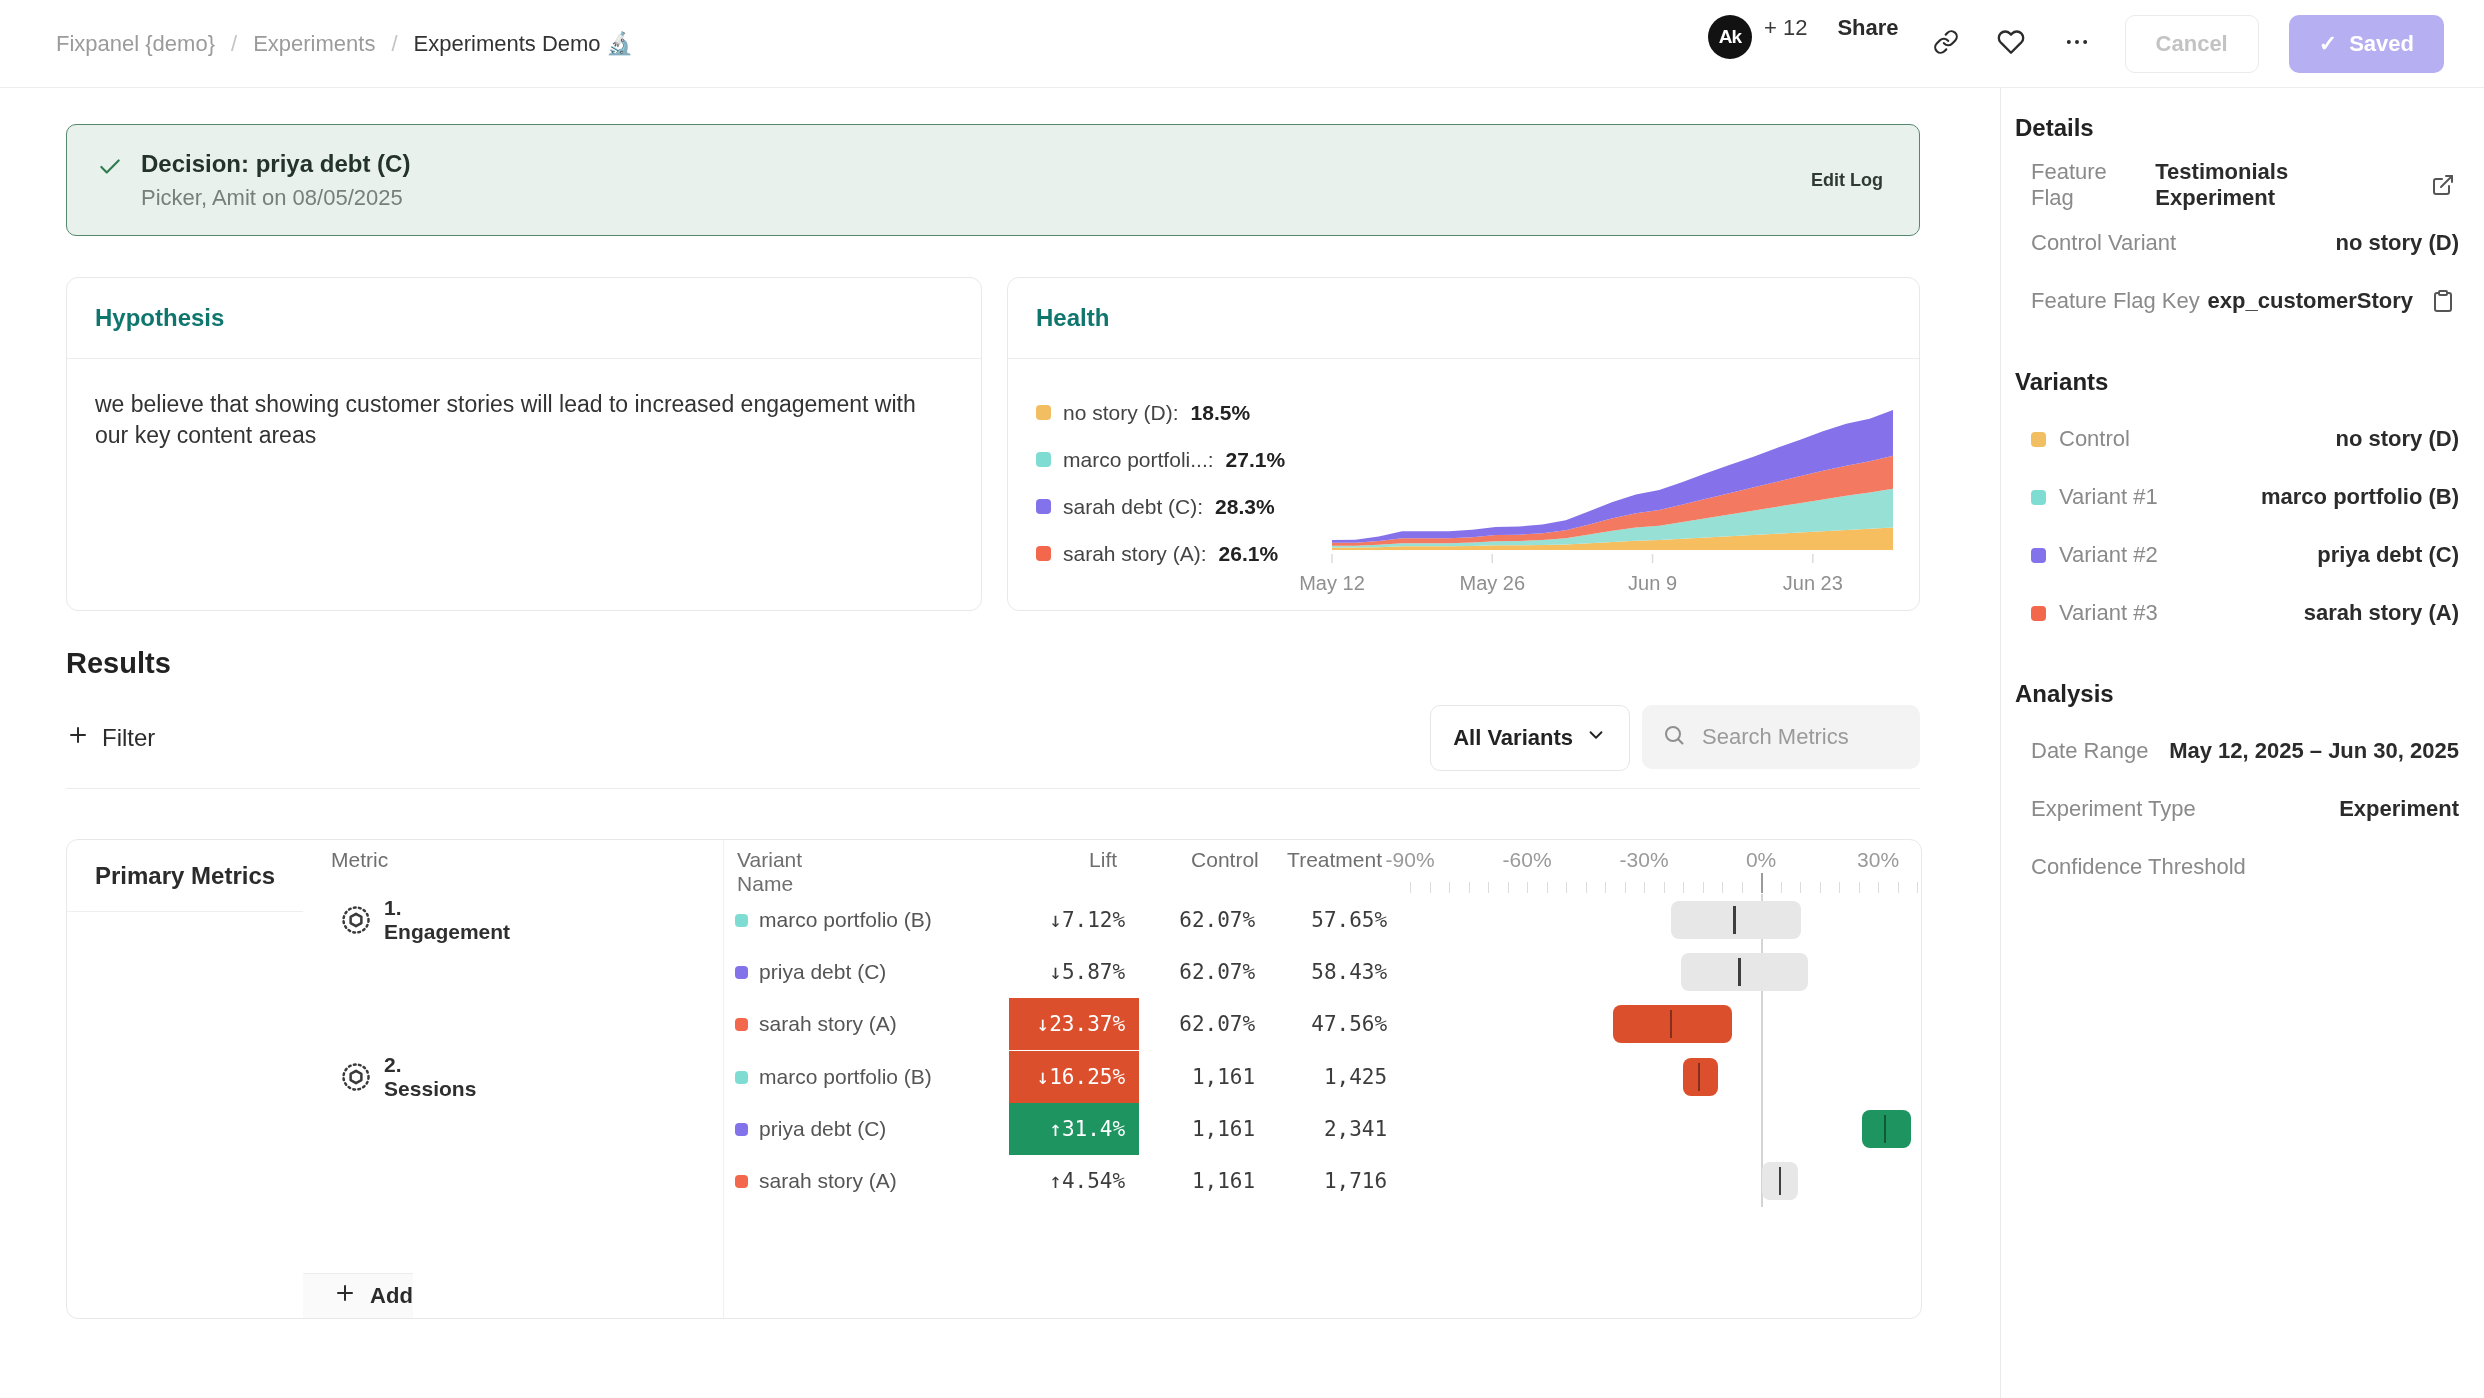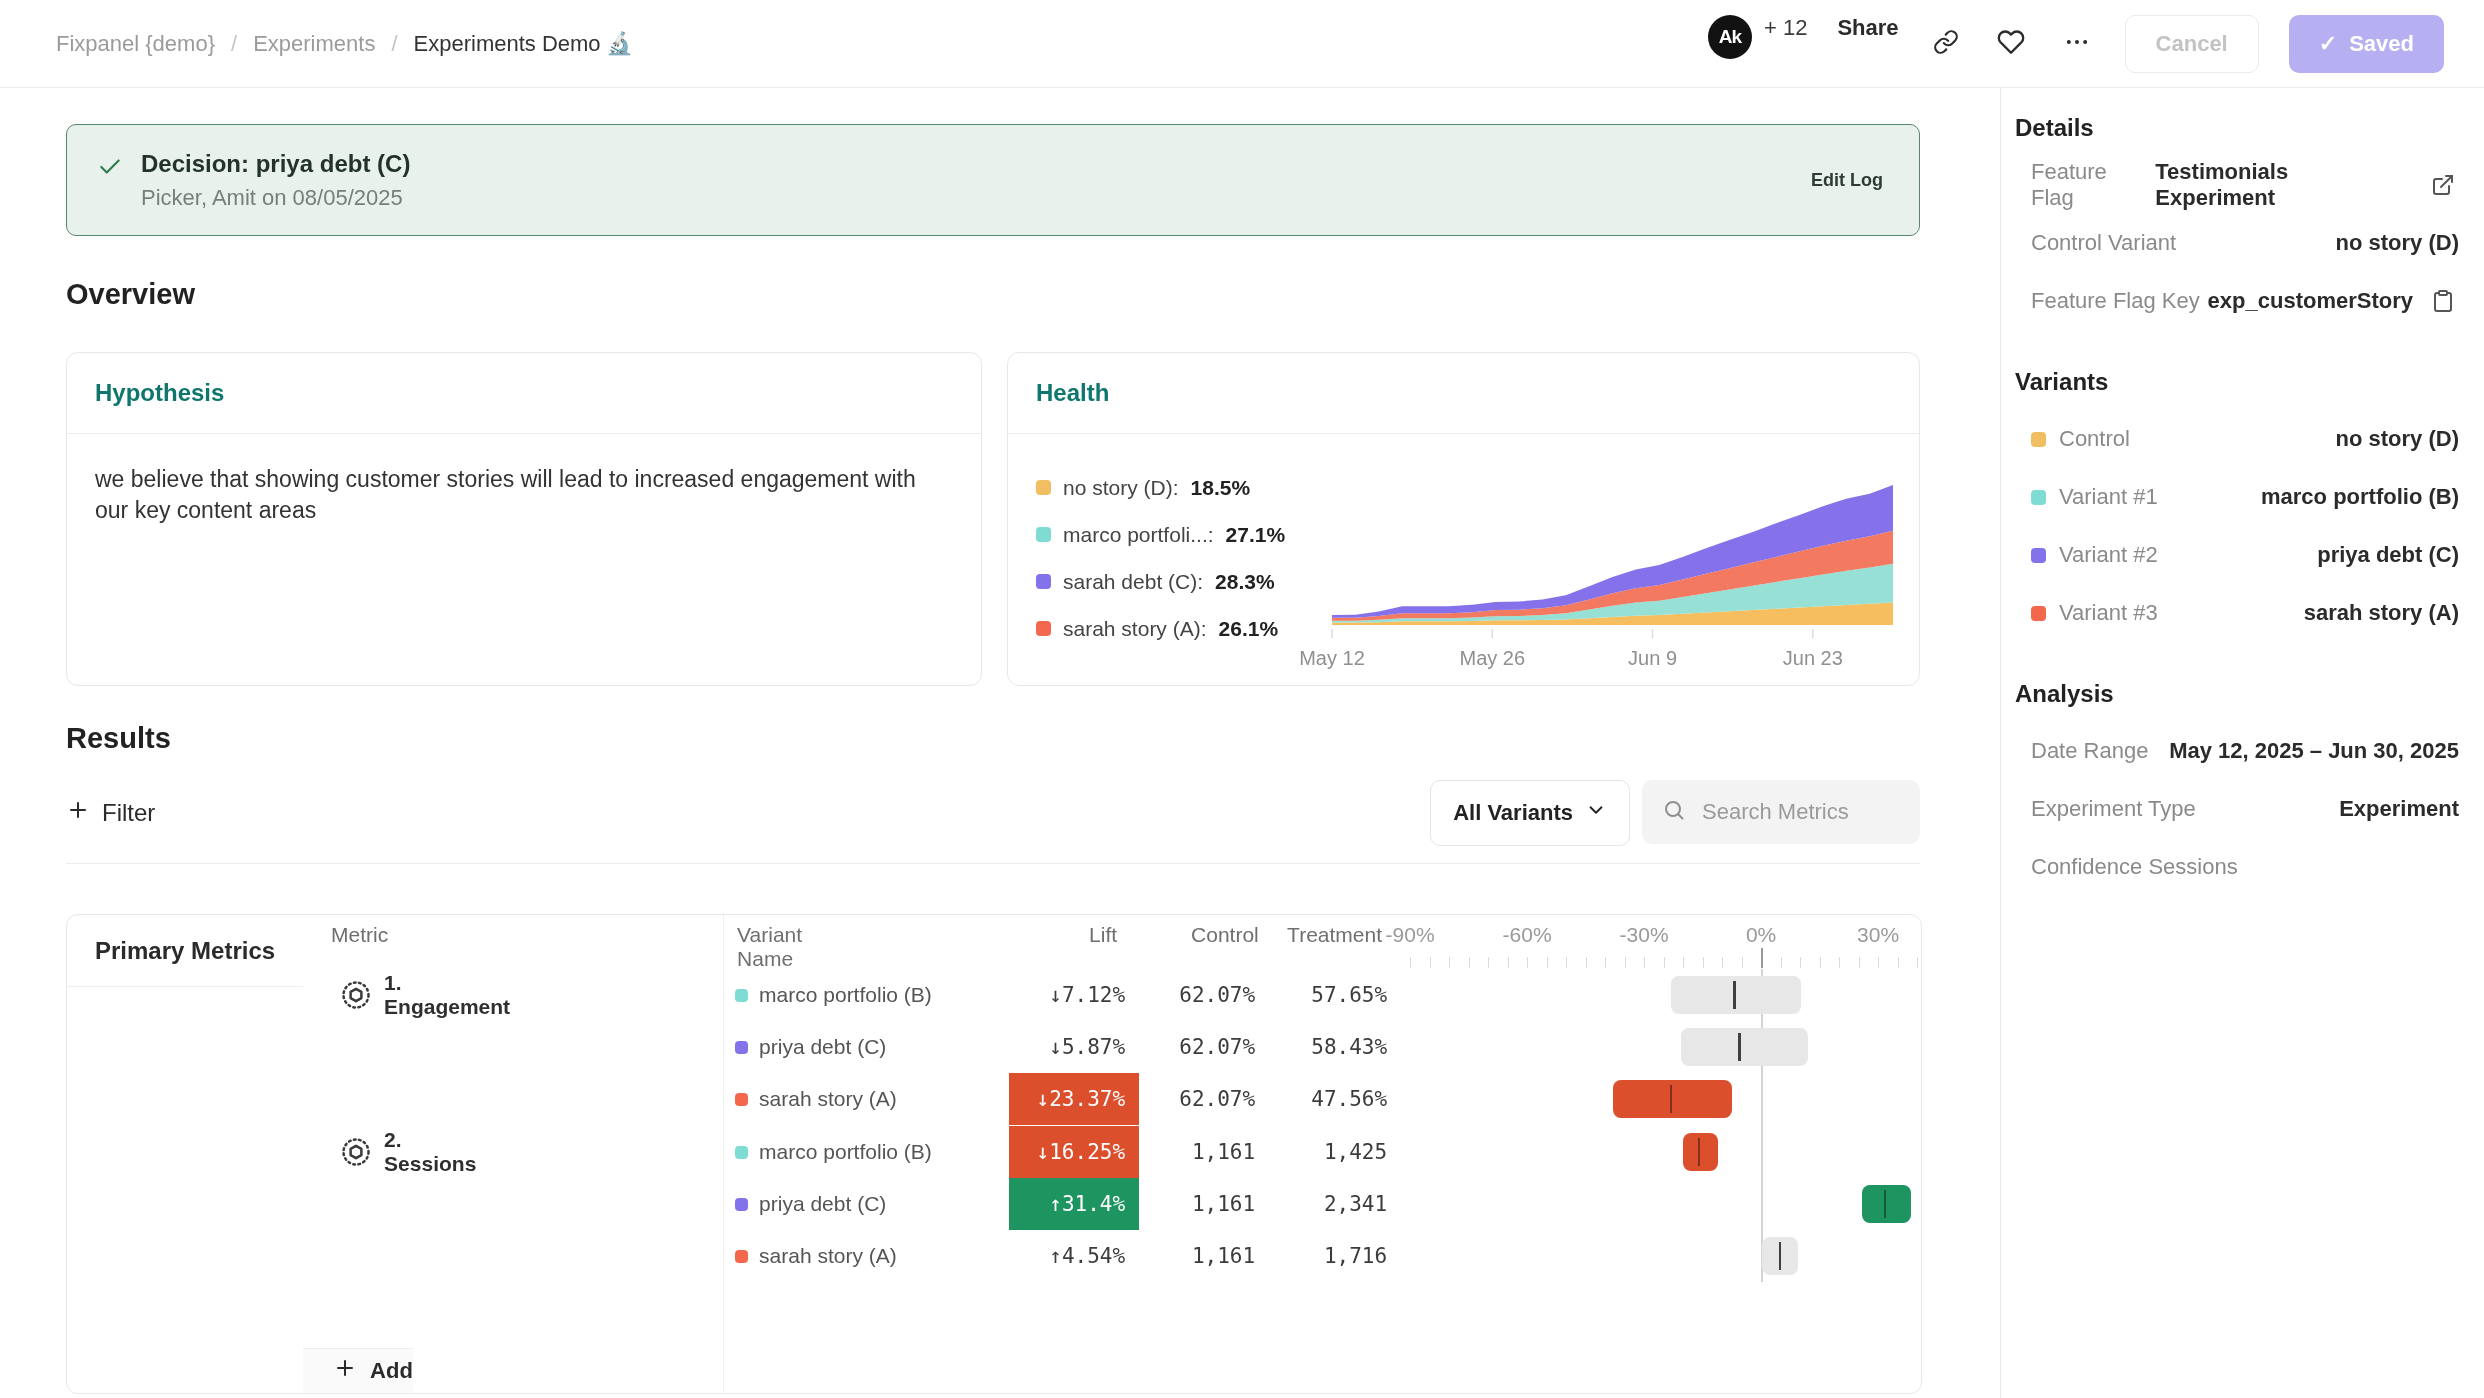--- a/index.html
+++ b/index.html
@@ -158,21 +158,20 @@
               <polyline points="20 6 9 17 4 12"></polyline>
             </svg></span>
       <div>
         <div class="banner-title">Decision: priya debt (C)</div>
         <div class="banner-sub">Picker, Amit on 08/05/2025</div>
       </div>
     </div>
     <span class="banner-action">Edit Log</span>
   </div>
 
-  <div class="h-section" id="overview-h">Overview</div>
 
   <div id="cards">
     <div class="card" id="hyp-card">
       <div class="card-head">Hypothesis</div>
       <div id="hyp-body">we believe that showing customer stories will lead to increased engagement with our key content areas</div>
     </div>
     <div class="card" id="health-card">
       <div class="card-head">Health</div>
       <div id="health-body">
         <ul id="health-legend">
@@ -465,21 +464,21 @@
         <div class="side-row">
           <span class="side-label">
             <span>Experiment Type</span>
           </span>
       <span class="side-value">
             <span>Experiment</span>
           </span>
         </div>
         <div class="side-row">
           <span class="side-label">
-            <span>Confidence Sessions</span>
+            <span>Confidence Threshold</span>
           </span>
       <span class="side-value">
             <span></span>
           </span>
         </div>
       </div>
 </aside>
 </div>
 
 </body></html>

